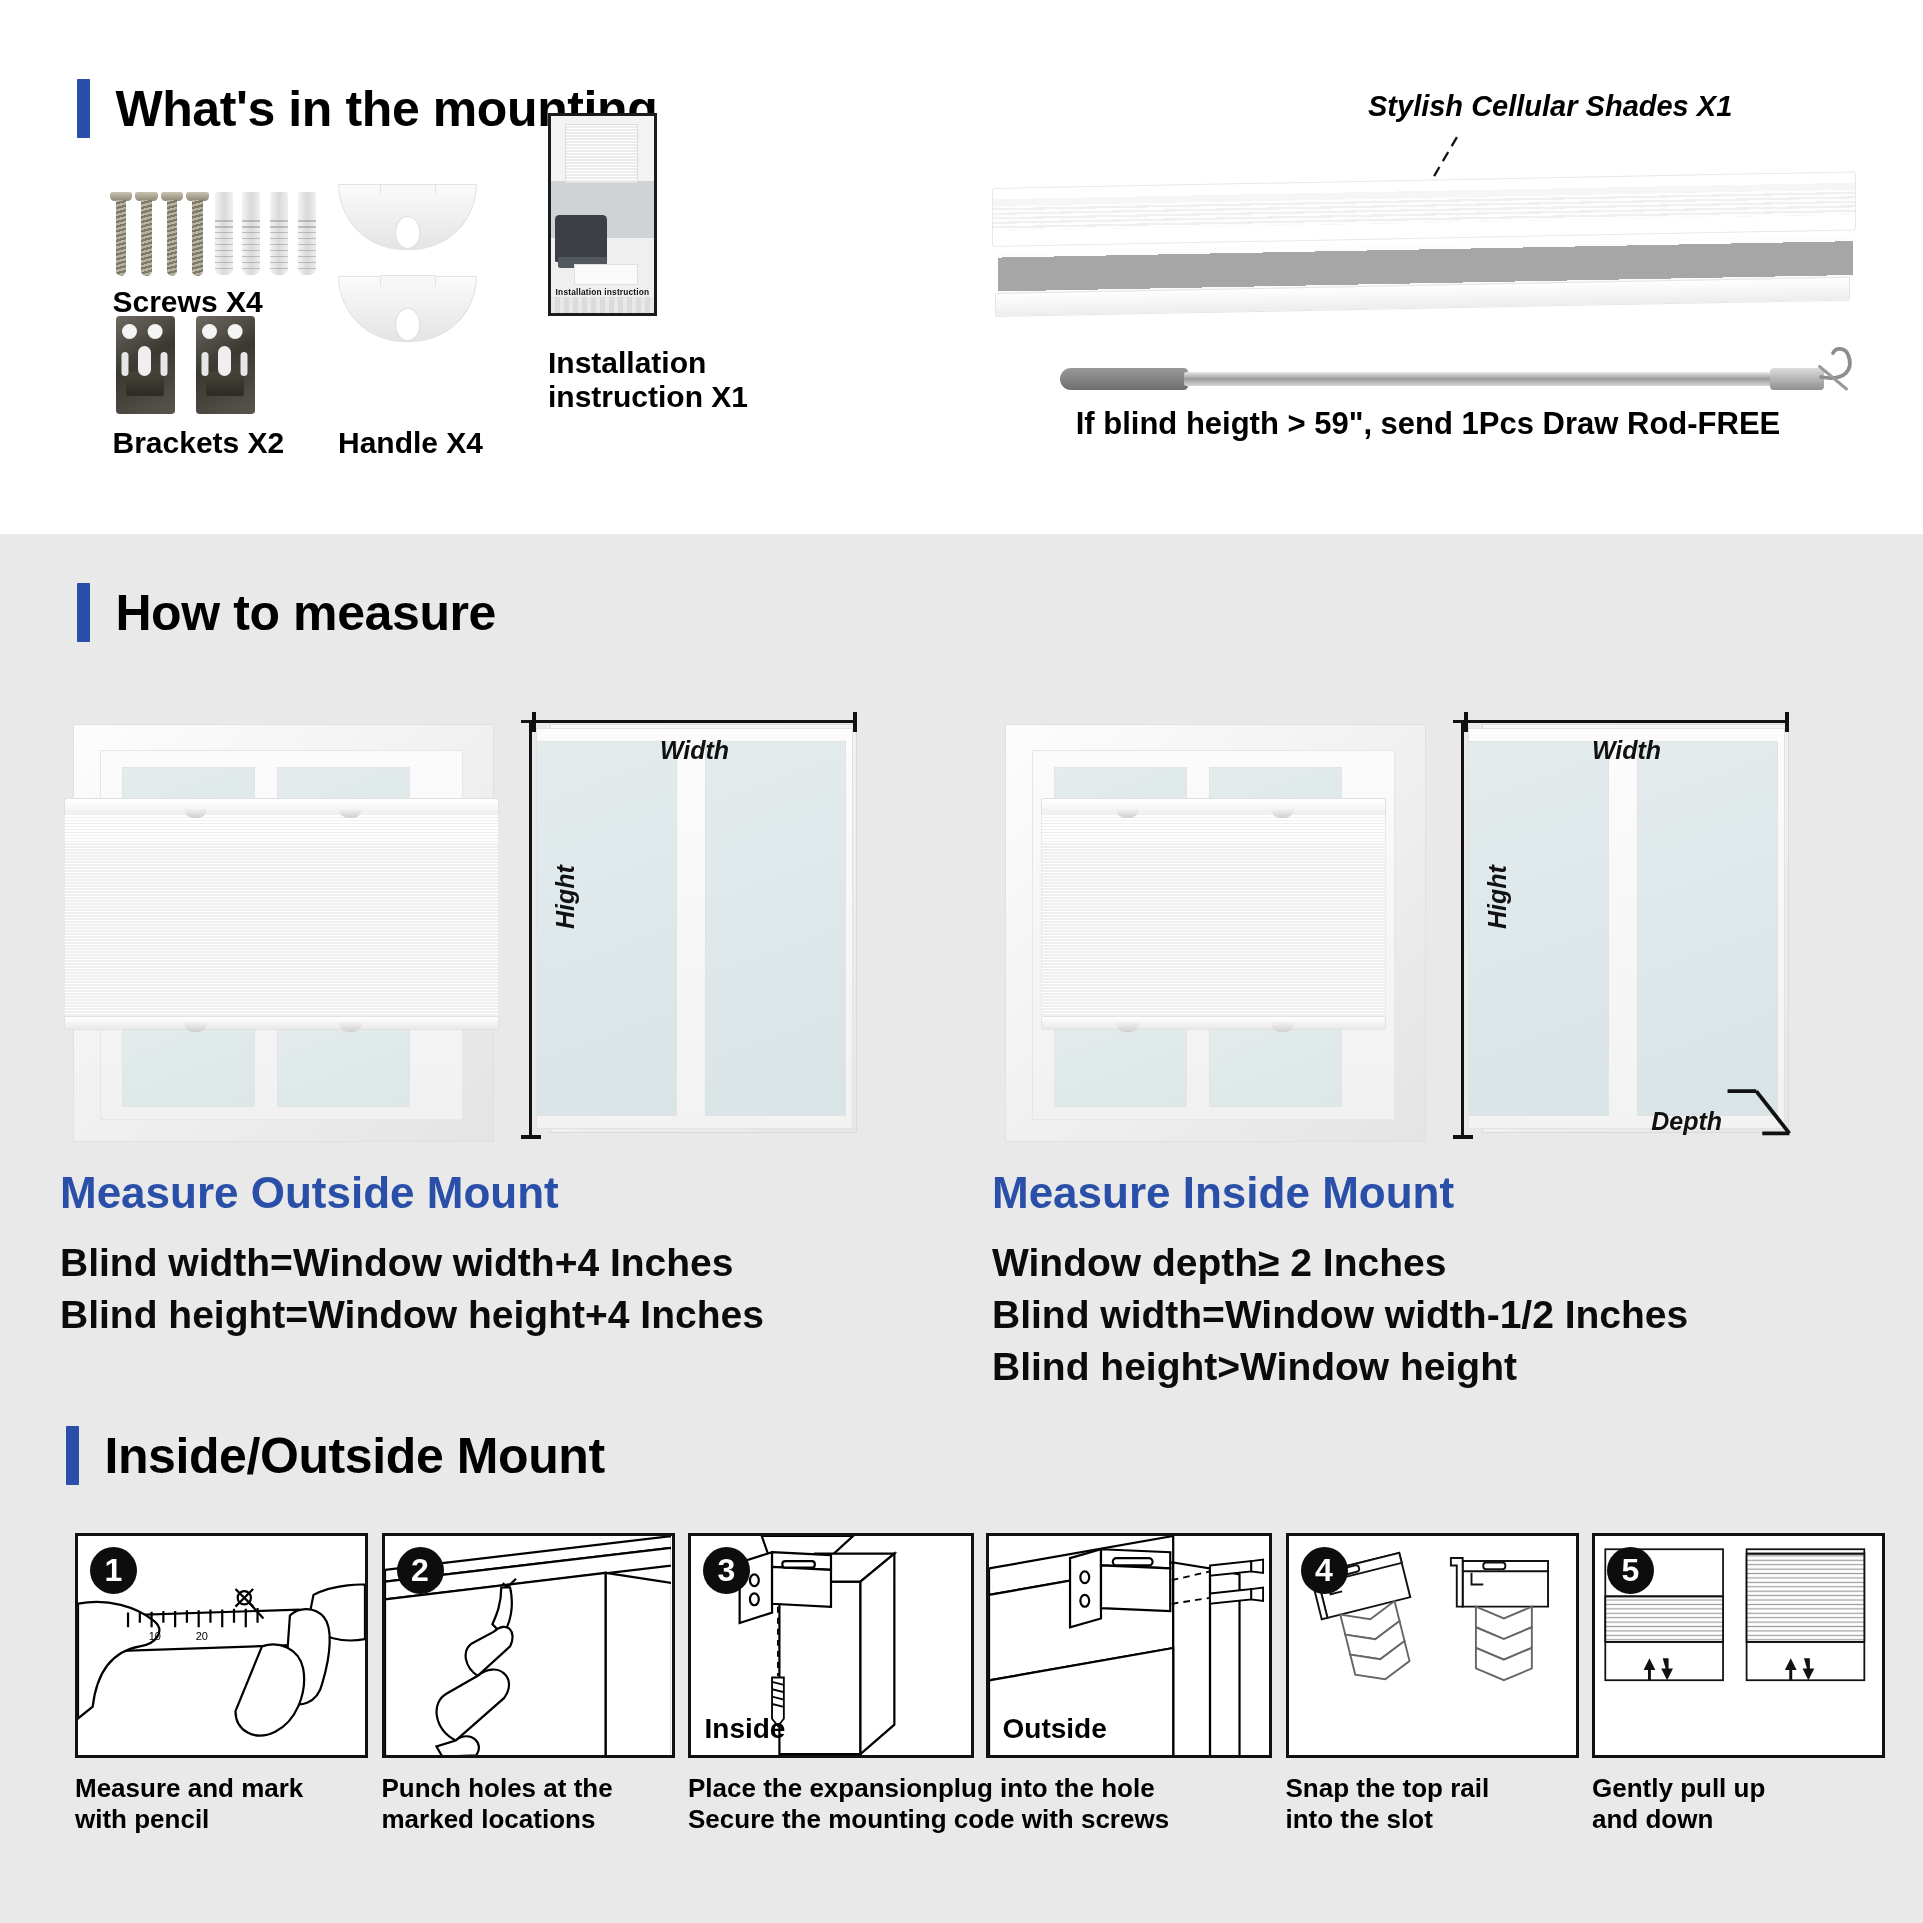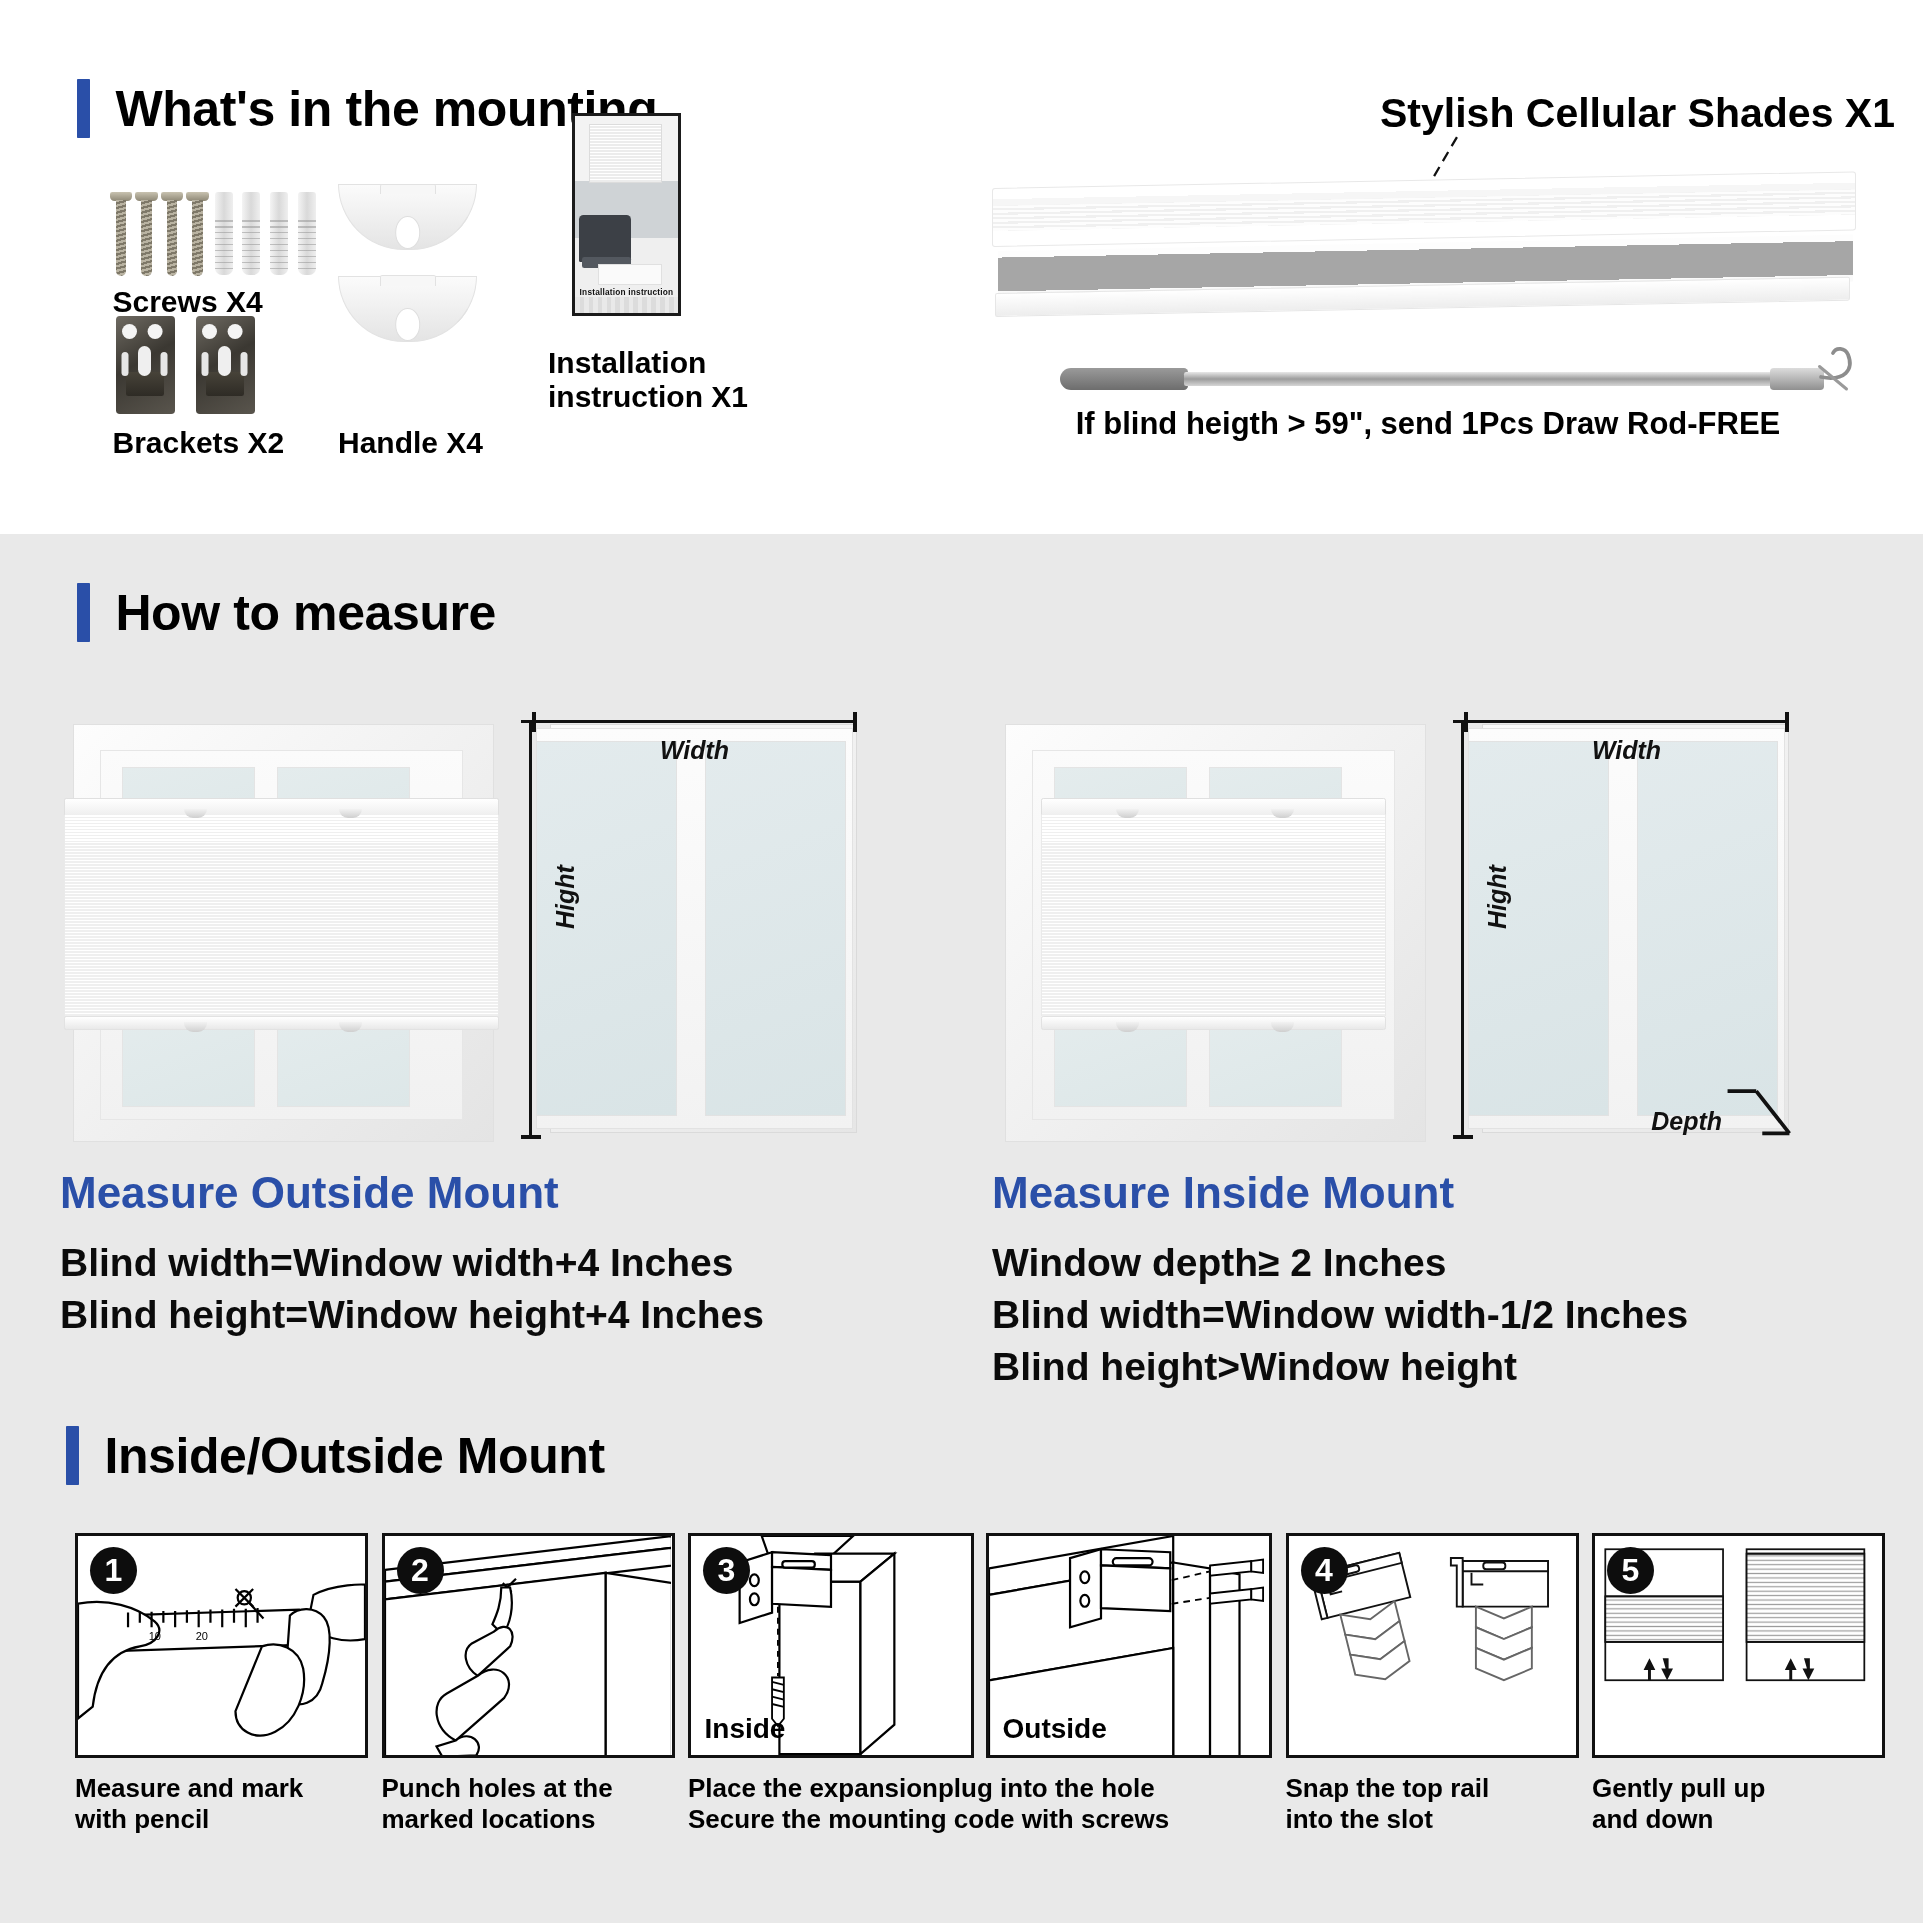--- a/index.html
+++ b/index.html
@@ -57,37 +57,37 @@
     border:1.5px solid #e2e2e2; border-radius:0 0 71px 71px; }
   .handle .tab { position:absolute; left:50%; transform:translateX(-50%); top:-1.5px;
     width:56px; height:10.5px; background:#f7f7f7; border:1.5px solid #e2e2e2; border-bottom:none;
     border-radius:2.3px 2.3px 0 0; }
   .handle .hole { position:absolute; left:50%; top:31px; transform:translateX(-50%);
     width:25.6px; height:33px; background:#fff; border:1.5px solid #dedede; border-radius:50%; }
 
   .booklet-wrap { position:absolute; left:458px; top:-71px; }
   .booklet { width:109px; height:203px; border:3px solid #1b1b1b; position:relative;
     background:linear-gradient(180deg,#f3f3f3 0 33%,#cfd3d6 33% 62%,#efefef 62% 100%);
-    overflow:hidden;margin-left:24px; }
+    overflow:hidden; }
   .booklet .shade { position:absolute; left:14%; top:4%; width:70%; height:30%;
     background:repeating-linear-gradient(180deg,#fff 0 1.5px,#ececec 1.5px 3px); border:0.8px solid #dcdcdc; }
   .booklet .sofa { position:absolute; left:4%; top:50%; width:50%; height:24%;
     background:#3c4046; border-radius:4.5px 4.5px 1.5px 1.5px; }
   .booklet .sofa:after { content:""; position:absolute; left:6%; bottom:-6px; width:95%; height:10.5px;
     background:#53585f; border-radius:2.3px; }
   .booklet .table { position:absolute; left:22%; bottom:14%; width:62%; height:11%;
     background:#fafafa; border:0.8px solid #e0e0e0; }
   .booklet .cap { position:absolute; left:0; bottom:8%; width:100%; text-align:center;
     font-size:8.3px; font-weight:bold; color:#111; letter-spacing:0.2px; }
   .booklet .floor { position:absolute; left:0; bottom:0; width:100%; height:8%;
     background:repeating-linear-gradient(90deg,#e9e9e9 0 4.5px,#dcdcdc 4.5px 9px); }
 
   
   .pkg-right { position:absolute; left:977px; top:90px; width:902px; height:391px; }
-  .shade-callout { position:absolute; left:403px; top:0; font-size:41px; font-weight:bold; white-space:nowrap; }
+  .shade-callout { position:absolute; left:391px; top:0; font-size:29px; font-weight:bold; white-space:nowrap;font-style:italic; }
   .callout-line { position:absolute; left:391px; top:44px; width:98px; height:83px; }
 
   .shade-unit { position:absolute; left:15px; top:98px; width:864px; height:132px; }
   .shade-top { position:absolute; left:0; top:0; width:100%; height:59px;
     background:linear-gradient(180deg,#ffffff 0 18%,#f6f6f6 18% 55%,#ffffff 55% 100%);
     border:1.5px solid #e8e8e8; border-radius:3px;
     transform:skewY(-1.1deg); transform-origin:left center; }
   .shade-top:after { content:""; position:absolute; left:0; top:16.5px; width:100%; height:25.6px;
     background:repeating-linear-gradient(180deg,#fdfdfd 0 2.3px,#f0f0f0 2.3px 4.5px); }
   .shade-fabric { position:absolute; left:6px; top:63px; width:99%; height:47px;

